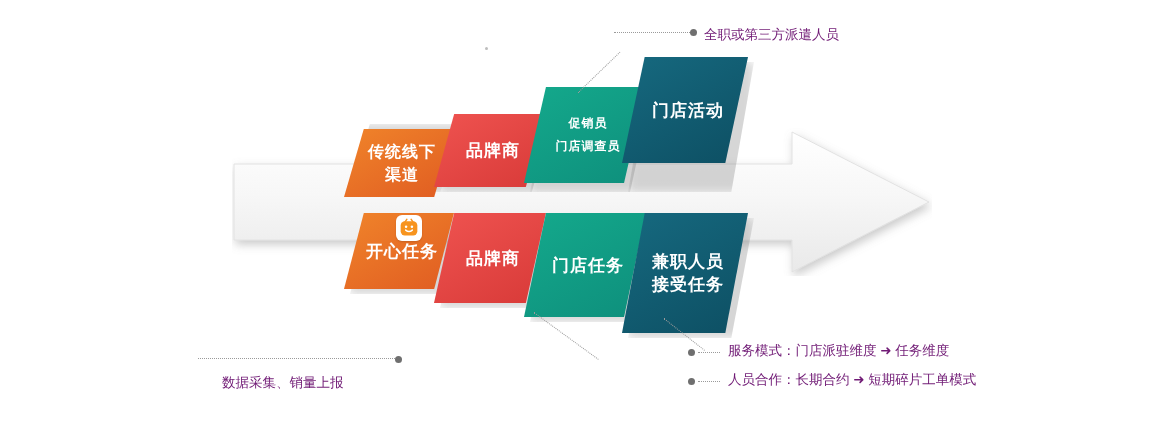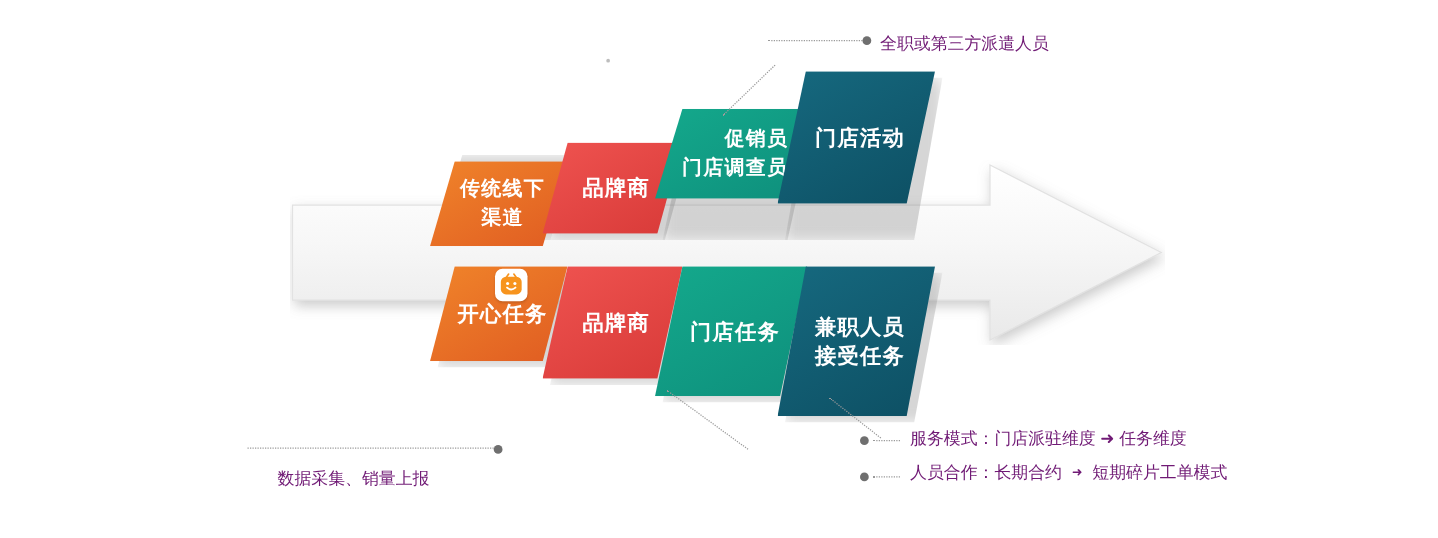--- a/index.html
+++ b/index.html
@@ -141,22 +141,22 @@
   <div class="dotline" style="left:698px; top:381px; width:22px;"></div>
   <div class="dot" style="left:688px; top:378px;"></div>
 
   <div class="tile-shadow" style="left:628px; top:62px; width:126px; height:130px;"></div>
   <div class="tile skew" style="left:622px; top:57px; width:126px; height:106px; z-index:5;
               background: linear-gradient(150deg,#16697f 0%,#0d4f63 100%);">
     <span class="tile-label">门店活动</span>
   </div>
 
   <div class="tile-shadow" style="left:530px; top:92px; width:122px; height:100px;"></div>
-  <div class="tile skew" style="left:524px; top:87px; width:122px; height:72px; z-index:4; font-size:16px;
-              background: linear-gradient(150deg,#14a98c 0%,#0e8f7c 100%); text-align: right;">
+  <div class="tile skew" style="left:524px; top:87px; width:122px; height:96px; z-index:4; font-size:12px;
+              background: linear-gradient(150deg,#14a98c 0%,#0e8f7c 100%);">
     <span class="tile-label">促销员
 门店调查员</span>
   </div>
 
   <div class="tile-shadow" style="left:440px; top:119px; width:112px; height:73px;"></div>
   <div class="tile skew" style="left:434px; top:114px; width:112px; height:73px; z-index:3;
               background: linear-gradient(150deg,#ef5350 0%,#d83a38 100%);">
     <span class="tile-label">品牌商</span>
   </div>
 
@@ -201,15 +201,15 @@
       <circle cx="15.5" cy="10.5" r="1.5" fill="#ffffff"></circle>
       <path d="M8 14.5 Q12 18 16 14.5" stroke="#ffffff" stroke-width="1.8" fill="none" stroke-linecap="round"></path>
     </svg>
   </div>
 
   <div class="anno" style="left:704px; top:22px;">全职或第三方派遣人员</div>
 
   <div class="anno" style="left:728px; top:338px;">服务模式：门店派驻维度 ➜ 任务维度</div>
 
   <div class="anno" style="left:222px; top:370px;">数据采集、销量上报</div>
-  <div class="anno" style="left:728px; top:367px;font-family:Liberation Mono, monospace;">人员合作：长期合约 ➜ 短期碎片工单模式</div>
+  <div class="anno" style="left:728px; top:367px;">人员合作：长期合约 ➜ 短期碎片工单模式</div>
 
 </div>
 
 </body></html>

